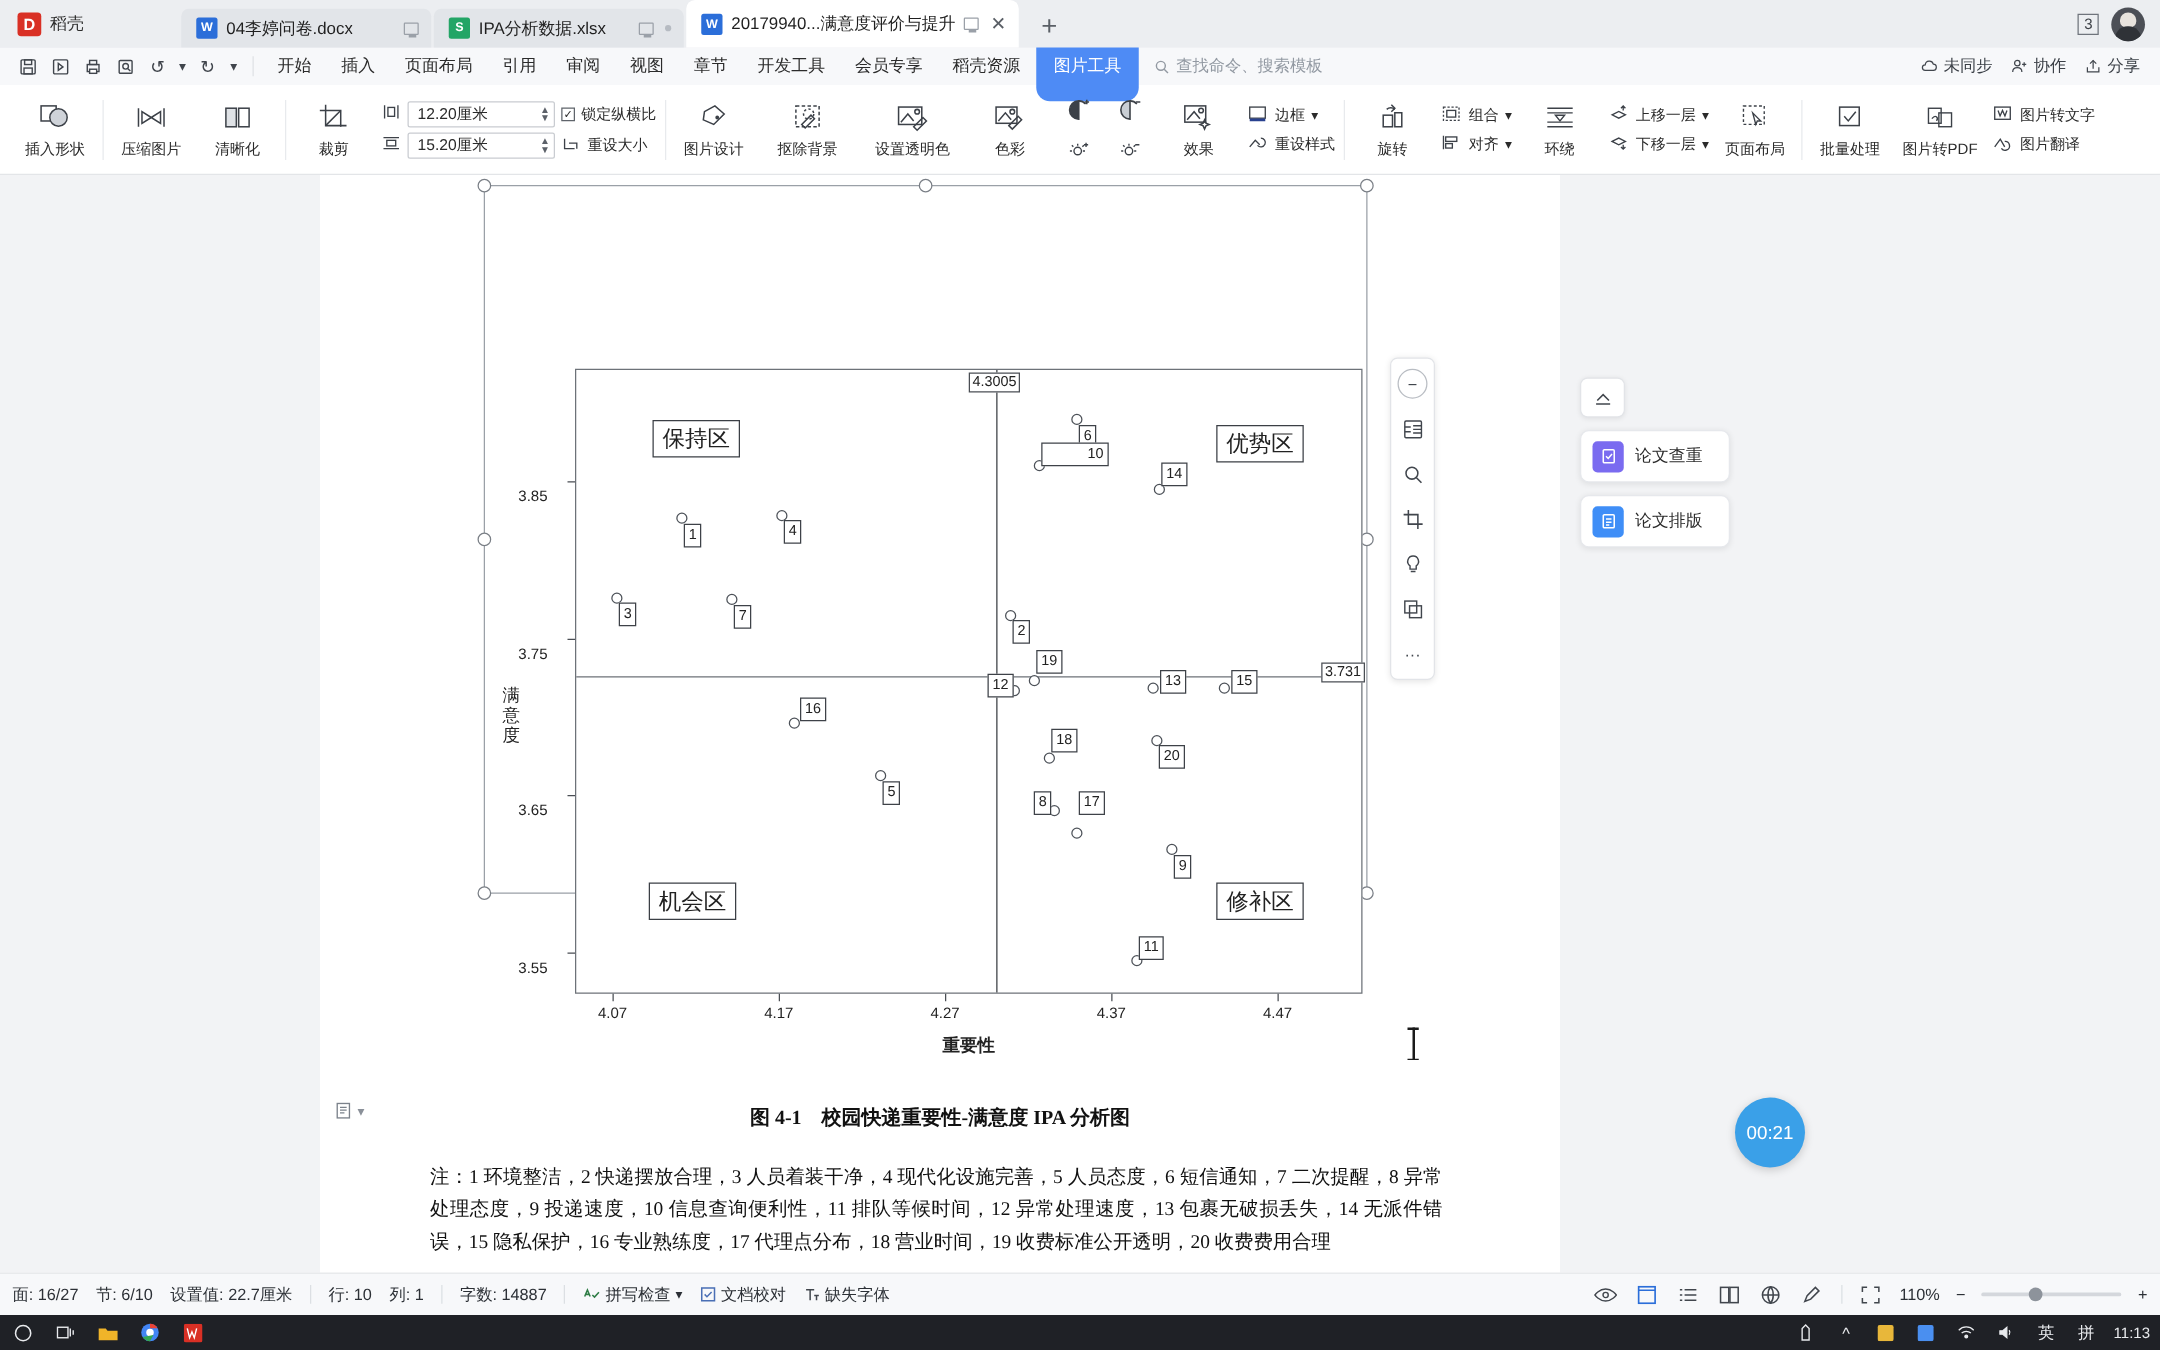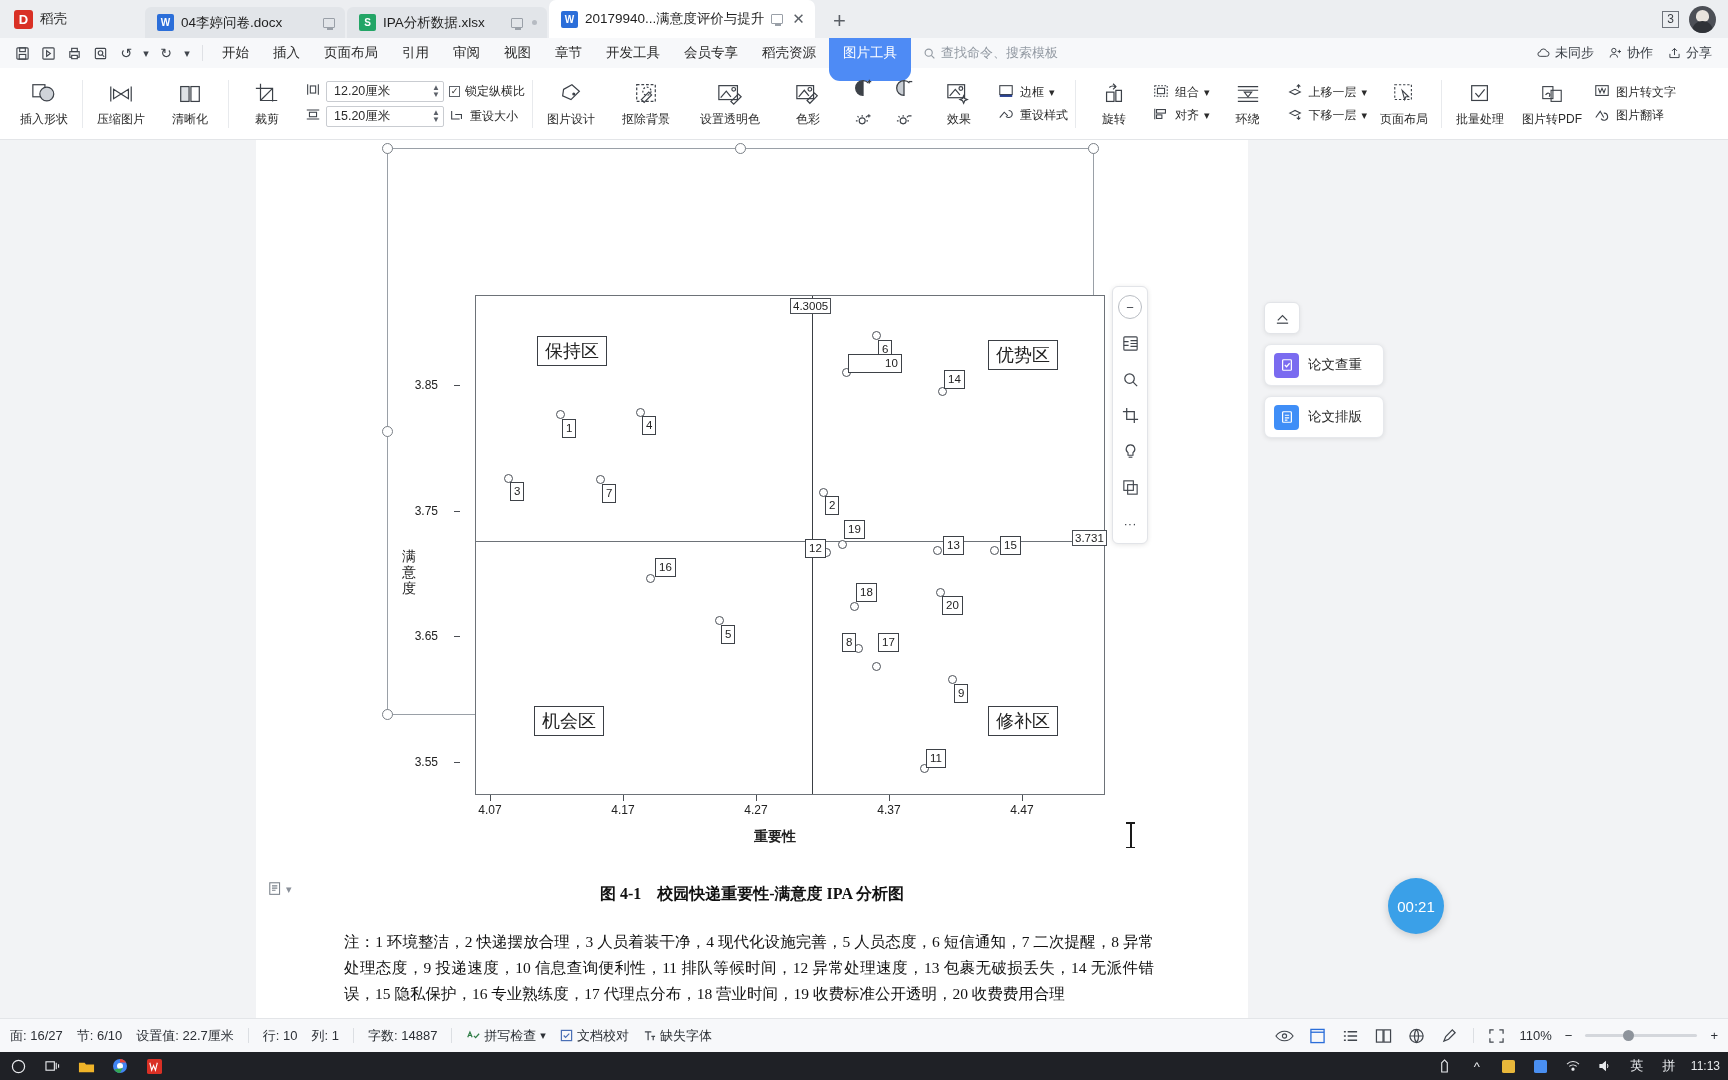--- a/index.html
+++ b/index.html
@@ -65,33 +65,33 @@
 
   
   .workarea { position:relative; height:calc(1080px - 38px - 30px - 72px - 34px - 28px); background:#f2f3f5; overflow:hidden; }
   .page { position:absolute; left:256px; top:0; width:992px; height:100%; background:#fff; }
 
   
   .sel-frame { position:absolute; left:382px; top:148px; width:718px; height:576px; }
   .handle { position:absolute; width:11px; height:11px; border:1.3px solid #7a7f86; border-radius:50%; background:#fff; }
   .sel-line { position:absolute; background:#9aa0a7; }
 
-  .chart { position:absolute; left:460px; top:155px; width:630px; height:500px; border:1.3px solid #6d7278; background:#fff;margin-left:15px; }
+  .chart { position:absolute; left:460px; top:155px; width:630px; height:500px; border:1.3px solid #6d7278; background:#fff; }
   .vline { position:absolute; top:0; bottom:0; width:1.3px; background:#3a3e43; }
   .hline { position:absolute; left:0; right:0; height:1.3px; background:#6d7278; }
   .vlabel, .hlabel { position:absolute; border:1px solid #4a4e54; background:#fff; font-size:11.5px; padding:0 2px; line-height:14px; }
 
   .pt { position:absolute; width:9px; height:9px; border:1.4px solid #4c5158; border-radius:50%; background:#fff; }
   .ptlab { position:absolute; border:1.1px solid #3e4248; background:#fff; font-size:11.5px; line-height:15px;
            padding:1px 3px; min-width:14px; text-align:center; }
 
   .quad { position:absolute; border:1.2px solid #3b3f45; background:#fff; font-size:18px; padding:2px 7px;
           font-family:"DejaVu Sans","Liberation Sans",sans-serif; box-shadow:0 0 0 2px #fff inset; }
 
-  .ytick { position:absolute; font-size:12px; color:#222; text-align:right; }
+  .ytick { position:absolute; font-size:12px; color:#222; text-align:right;margin-top:12px; }
   .ytickmark { position:absolute; width:6px; height:1.2px; background:#4a4e54; }
   .xtick { position:absolute; font-size:12px; color:#222; text-align:center; width:40px; }
   .xtickmark { position:absolute; width:1.2px; height:6px; background:#4a4e54; }
   .yaxis-title { position:absolute; left:398px; top:408px; width:22px; font-size:14px; font-weight:normal; line-height:16px; text-align:center;}
   .xaxis-title { position:absolute; left:0; right:0; text-align:center; font-size:14px; font-weight:bold; }
 
   .fig-caption { position:absolute; left:0; right:0; top:744px; text-align:center; font-size:16px;
                  font-family:"Liberation Serif","DejaVu Serif",serif; font-weight:bold; color:#111; }
   .note { position:absolute; left:345px; width:810px; top:789px; font-size:15.5px; line-height:26px;
           font-family:"Liberation Serif","DejaVu Serif",serif; color:#111; text-align:justify; }

